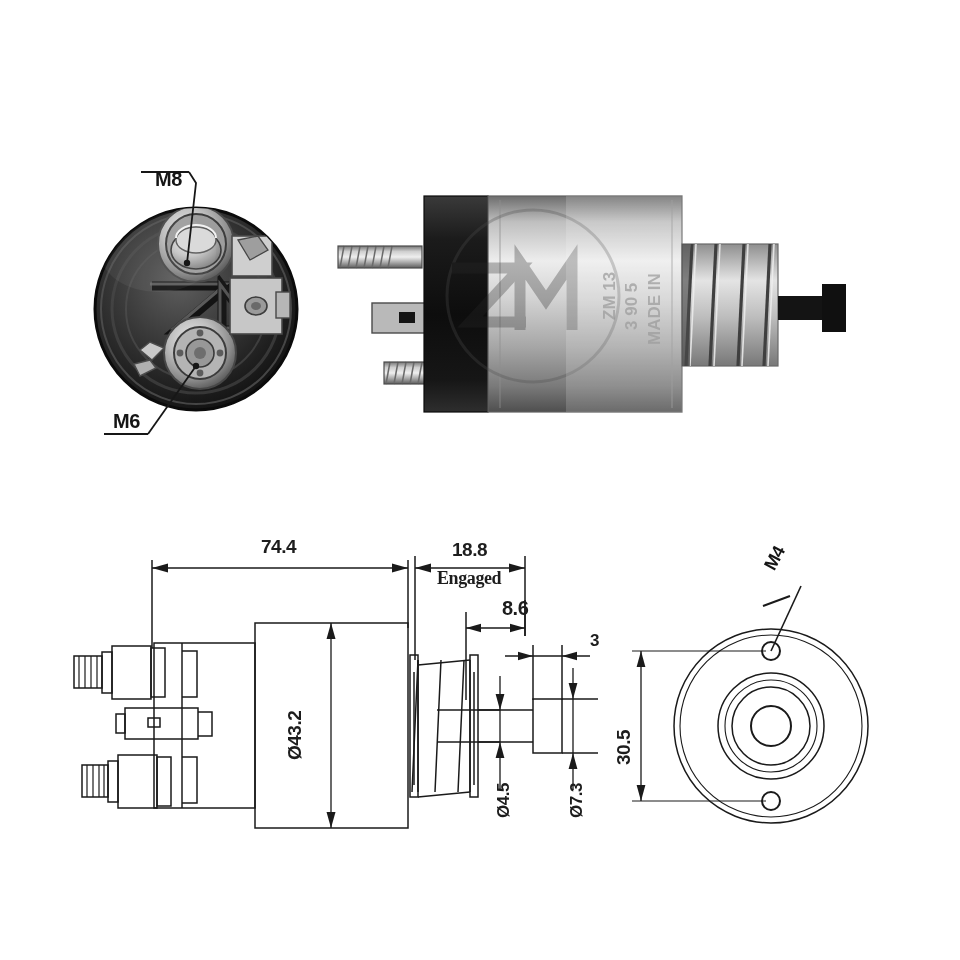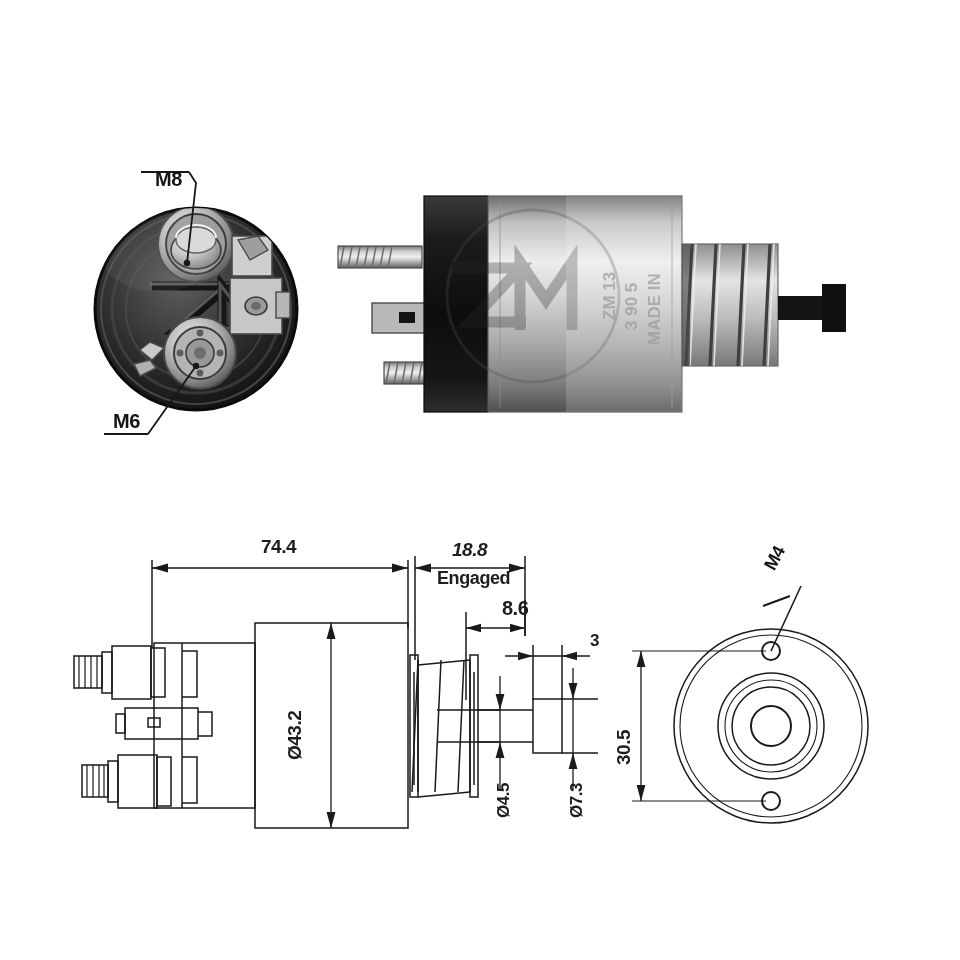--- a/index.html
+++ b/index.html
@@ -44,21 +44,21 @@
   .tag-label {
     position: absolute;
     font-size: 20px;
     font-weight: 700;
     color: #151515;
     white-space: nowrap;
     letter-spacing: -0.5px;
   }
   .engaged {
     position: absolute;
-    font-family: Liberation Sans, sans-serif;
+    font-family: Liberation Serif, serif;
     font-weight: 700;
     font-size: 18px;
     color: #1d1d1d;
     white-space: nowrap;
     letter-spacing: -0.4px;
   }
   svg { display: block; }
 </style>
 </head>
 <body>
@@ -421,21 +421,21 @@
       </g>
     </g>
   </svg>
 
   <div class="layer">
 
     <div class="tag-label" style="left:155px; top:148px;margin-top:20px;">M8</div>
     <div class="tag-label" style="left:113px; top:410px;">M6</div>
 
     <div class="dim-label" style="left:261px; top:536px;">74.4</div>
-    <div class="dim-label" style="left:452px; top:539px;font-style:italic;">18.8</div>
+    <div class="dim-label" style="left:452px; top:539px;">18.8</div>
     <div class="engaged" style="left:437px; top:568px;">Engaged</div>
     <div class="dim-label" style="left:502px; top:597px; font-size:20px;">8.6</div>
     <div class="dim-label" style="left:590px; top:631px; font-size:17px;">3</div>
     <div class="dim-label vert" style="left:284px; top:760px;">Ø43.2</div>
     <div class="dim-label vert" style="left:494px; top:818px; font-size:17px;">Ø4.5</div>
     <div class="dim-label vert" style="left:567px; top:818px; font-size:17px;">Ø7.3</div>
 
     <div class="dim-label vert" style="left:613px; top:765px;">30.5</div>
     <div class="tag-label" style="left:760px; top:564px; font-size:18px;
                 transform-origin:left top; transform:rotate(-62deg);">M4</div>

